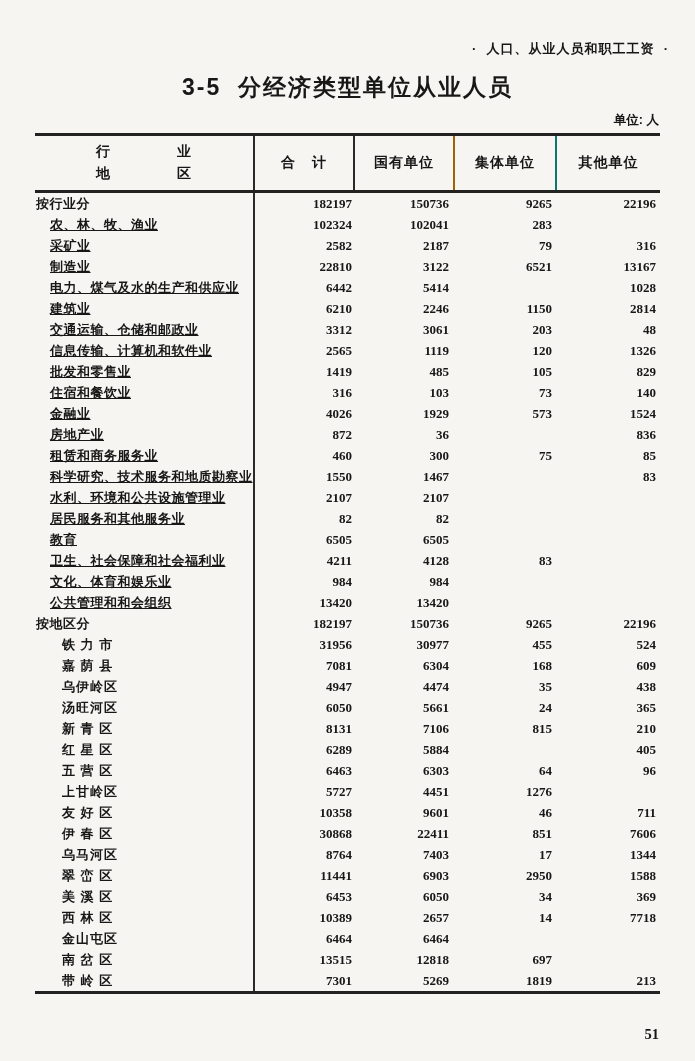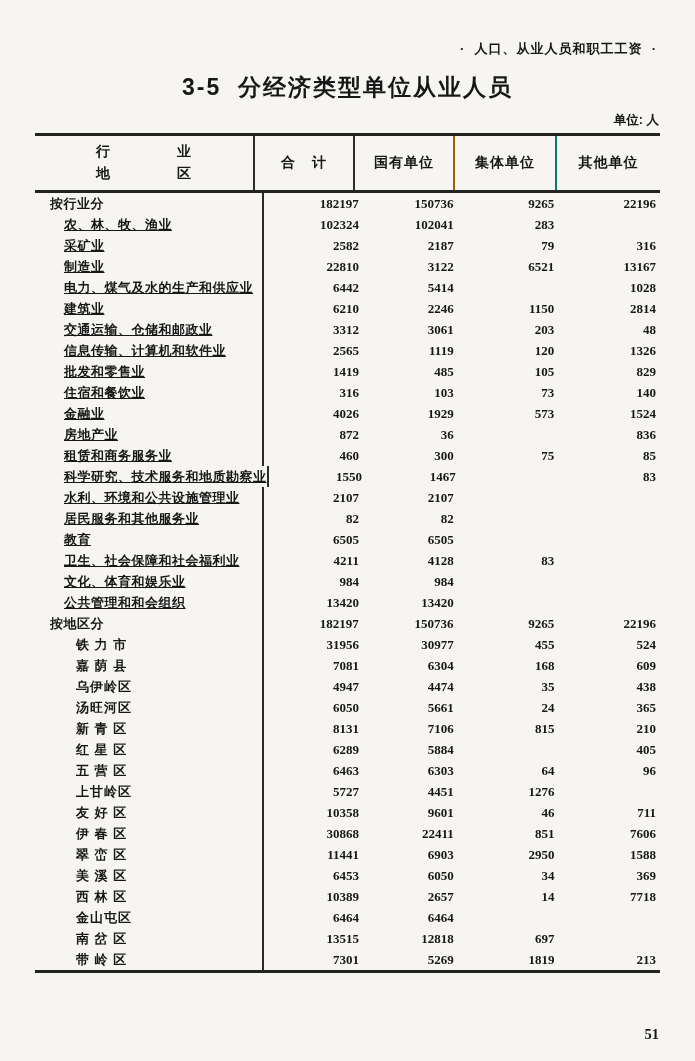--- a/index.html
+++ b/index.html
@@ -4,21 +4,21 @@
 <style>
   html,body { margin:0; padding:0; background:#d8d8d8; }
   .page {
     position:relative; width:695px; height:1061px;
     background:#f6f5f2; color:#171717;
     font-family:"Liberation Sans", sans-serif;
     overflow:hidden;
     box-shadow:0 0 6px rgba(0,0,0,.3);
   }
   .header-note {
-    position:absolute; top:40px; right:38px;
+    position:absolute; top:40px; right:26px;
     font-size:13px; font-weight:bold; white-space:pre; letter-spacing:1px;
   }
   .title {
     position:absolute; top:72px; left:0; width:100%;
     text-align:center; font-size:23px; font-weight:bold;
     white-space:pre; letter-spacing:2px;
   }
   .unit-note {
     position:absolute; top:112px; right:36px;
     font-size:12.5px; font-weight:bold; white-space:pre;
@@ -38,21 +38,21 @@
   .hc1 .hline { width:46px; display:flex; justify-content:space-between; }
   .hc2 { width:100px; border-right:2px solid #a16207; }
   .hc3 { width:102px; border-right:2px solid #0f766e; }
   .hc4 { width:103px; }
   .tbody { border-bottom:3px solid #222; }
   .trow { display:flex; height:21px; align-items:center; }
   .cell { box-sizing:border-box; }
   .c-label {
     width:220px; border-right:2px solid #2a2a2a; align-self:stretch;
     display:flex; align-items:center;
-    font-weight:bold; font-size:13px; letter-spacing:.5px; white-space:pre;margin-left:14px;
+    font-weight:bold; font-size:13px; letter-spacing:.5px; white-space:pre;
   }
   .c-label.ind0 { padding-left:1px; }
   .c-label.ind1 { padding-left:15px;text-decoration:underline; }
   .c-label.ind2 { padding-left:27px; letter-spacing:1px; }
   .num {
     font-family:"Liberation Serif", serif; font-weight:bold;
     font-size:13px; text-align:right; white-space:pre;
   }
   .c-total { width:100px; padding-right:3px; }
   .c-state { width:100px; padding-right:6px; }
@@ -338,20 +338,27 @@
   </div>
 
   <div class="trow">
     <div class="cell c-label ind2">伊 春 区</div>
     <div class="cell num c-total">30868</div>
     <div class="cell num c-state">22411</div>
     <div class="cell num c-coll">851</div>
     <div class="cell num c-other">7606</div>
   </div>
 
+  <div class="trow">
+    <div class="cell c-label ind2">乌马河区</div>
+    <div class="cell num c-total">8764</div>
+    <div class="cell num c-state">7403</div>
+    <div class="cell num c-coll">17</div>
+    <div class="cell num c-other">1344</div>
+  </div>
 
   <div class="trow">
     <div class="cell c-label ind2">翠 峦 区</div>
     <div class="cell num c-total">11441</div>
     <div class="cell num c-state">6903</div>
     <div class="cell num c-coll">2950</div>
     <div class="cell num c-other">1588</div>
   </div>
 
   <div class="trow">

